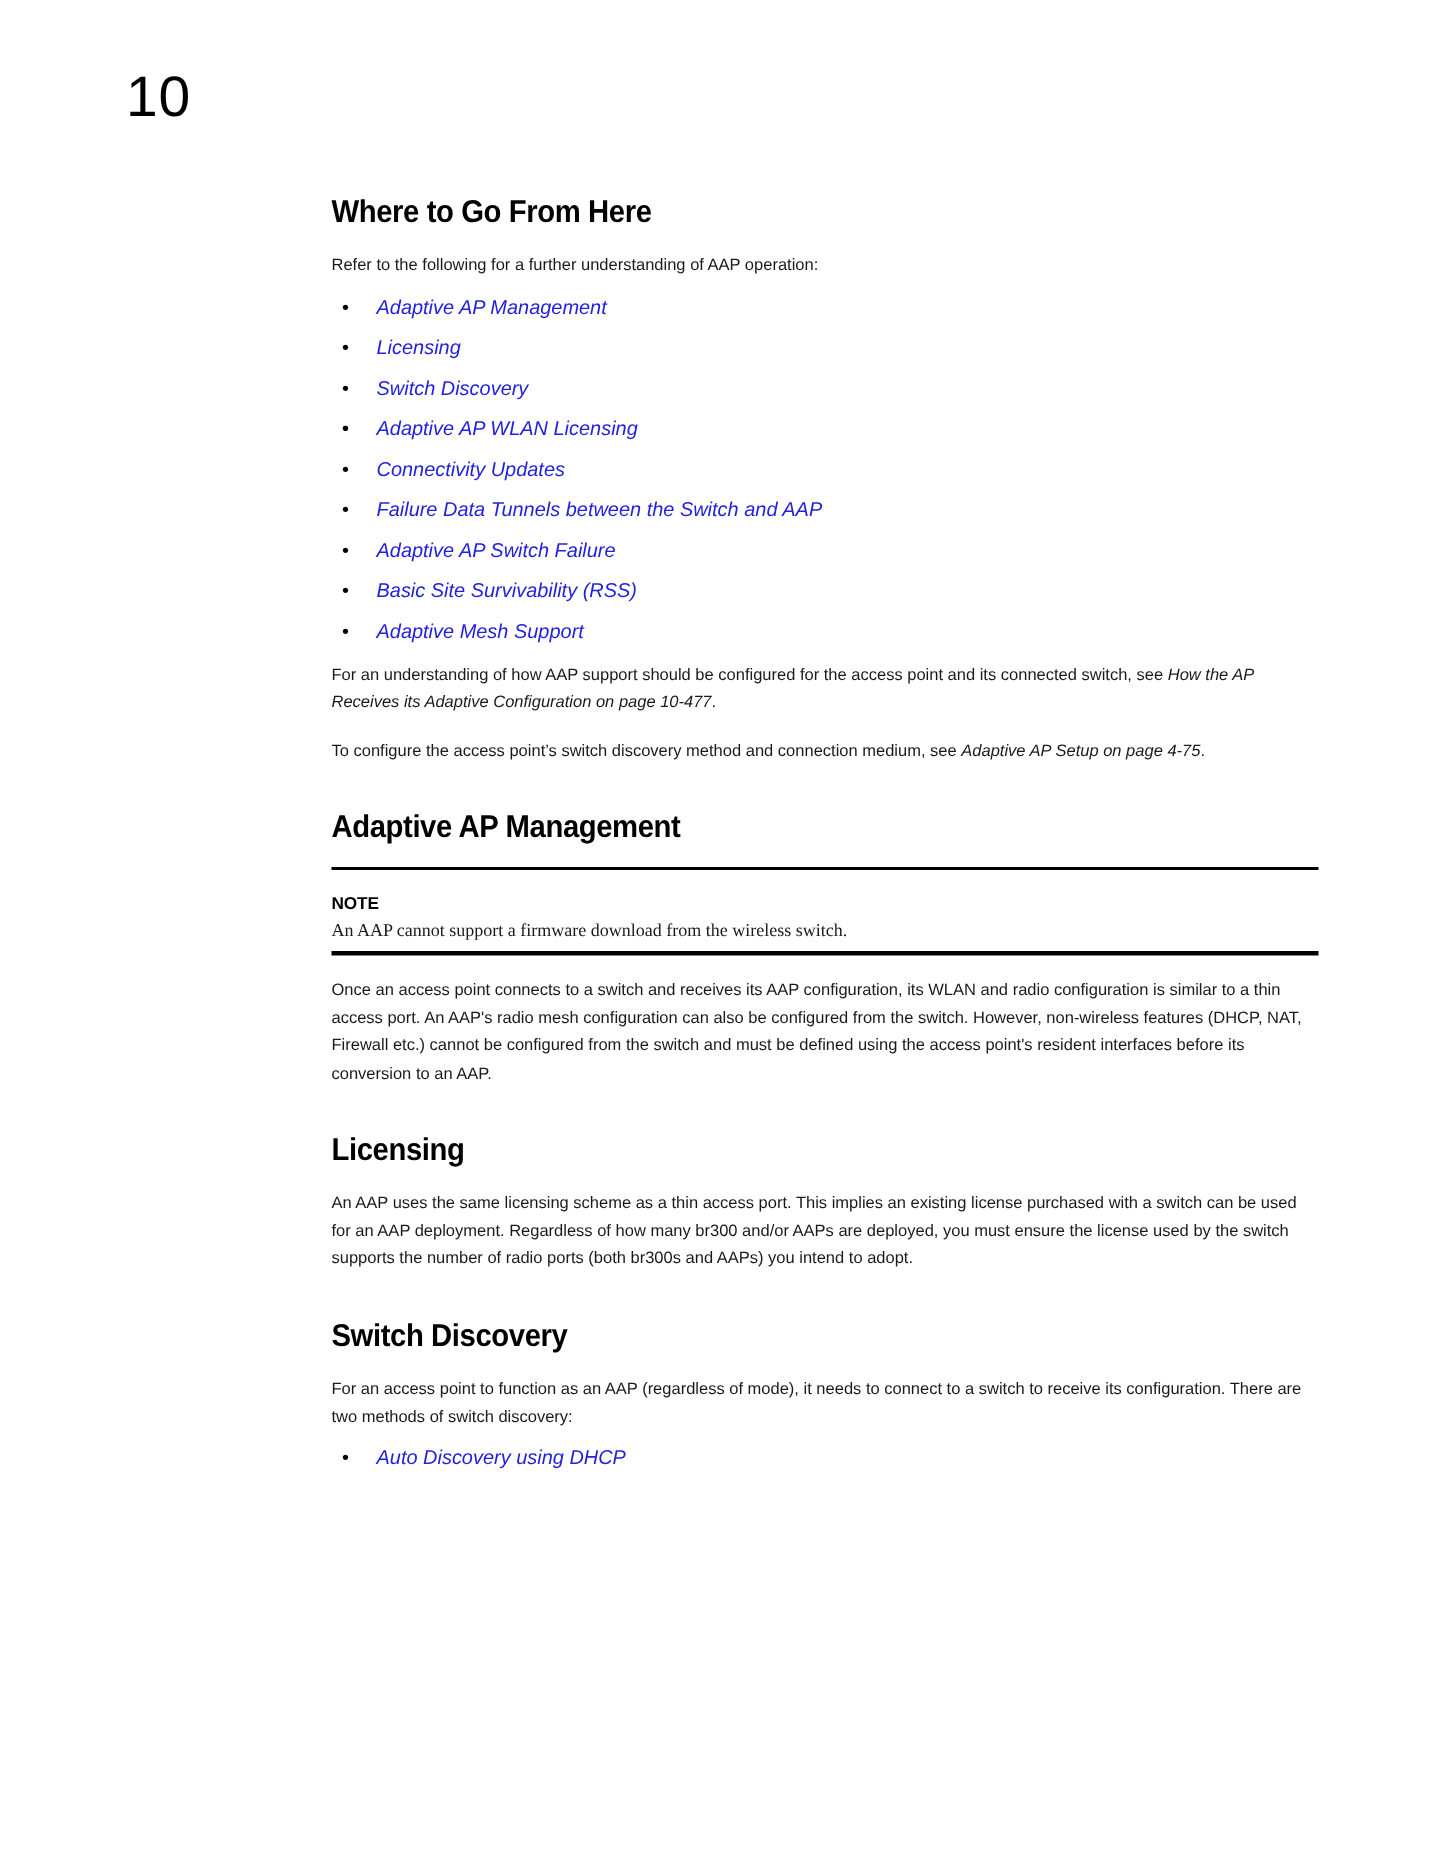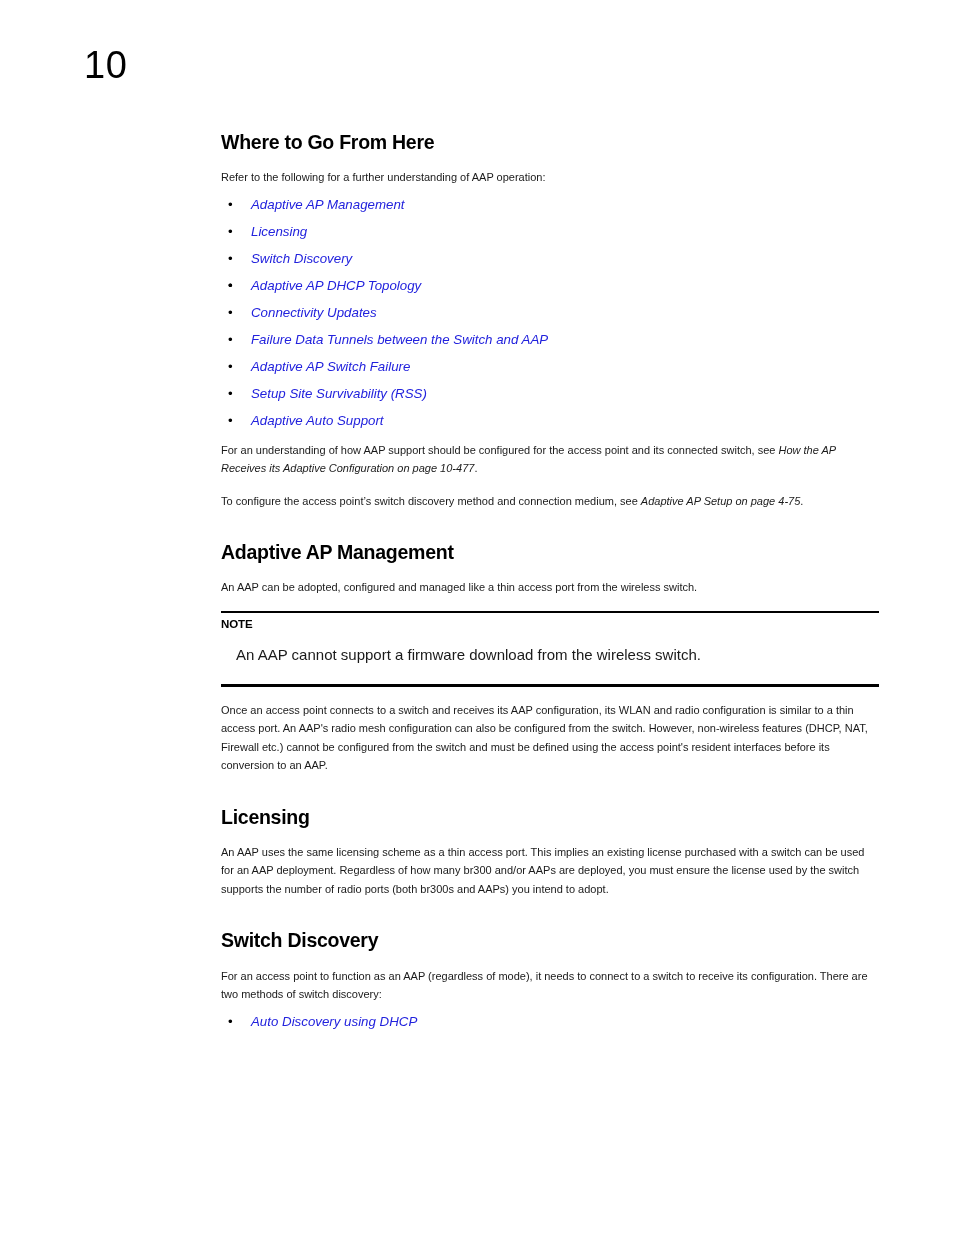--- a/index.html
+++ b/index.html
@@ -123,29 +123,29 @@
     margin: 14px 0 14px 0;
     border-top: 2px solid #000000;
     border-bottom: 3px solid #000000;
     padding: 4px 0 5px 0;
   }
   .note-label {
     font-family: "Liberation Sans", sans-serif;
     font-size: 11.5px;
     font-weight: bold;
     letter-spacing: -0.1px;
-    margin: 0 0 1px 0;
+    margin: 12px 0 1px 0;
     line-height: 14px;
     color: #000000;
   }
   .note-text {
-    font-family: Liberation Sans, sans-serif;
-    font-size: 15px;
+    font-family: Liberation Serif, serif;
+    font-size: 12px;
     line-height: 18px;
-    margin: 15px;
+    margin: 0;
     color: #1a1a1a;
   }
 </style>
 </head>
 <body>
 
 <div class="page">
 
   <div class="chapter-number">10</div>
 
@@ -166,56 +166,55 @@
       </li>
       <li>
         <span class="bullet-glyph">•</span>
         <a class="doc-link" href="#">Switch Discovery</a>
       </li>
       <li>
         <span class="bullet-glyph">•</span>
       </li>
       <li>
         <span class="bullet-glyph">•</span>
-        <a class="doc-link" href="#">Adaptive AP DHCP Topology</a>
+        <a class="doc-link" href="#">Adaptive AP WLAN Licensing</a>
       </li>
       <li>
         <span class="bullet-glyph">•</span>
         <a class="doc-link" href="#">Connectivity Updates</a>
       </li>
       <li>
         <span class="bullet-glyph">•</span>
         <a class="doc-link" href="#">Failure Data Tunnels between the Switch and AAP</a>
       </li>
       <li>
         <span class="bullet-glyph">•</span>
         <a class="doc-link" href="#">Adaptive AP Switch Failure</a>
       </li>
       <li>
         <span class="bullet-glyph">•</span>
-        <a class="doc-link" href="#">Setup Site Survivability (RSS)</a>
-      </li>
-      <li>
-        <span class="bullet-glyph">•</span>
-        <a class="doc-link" href="#">Adaptive Auto Support</a>
+        <a class="doc-link" href="#">Basic Site Survivability (RSS)</a>
+      </li>
+      <li>
+        <span class="bullet-glyph">•</span>
+        <a class="doc-link" href="#">Adaptive Mesh Support</a>
       </li>
     </ul>
 
     <p class="body-text">
       <span>For an understanding of how AAP support should be configured for the access point and its connected switch, see </span><span class="xref">How the AP Receives its Adaptive Configuration on page 10-477</span><span>.</span>
     </p>
 
 
     <p class="body-text">
       <span>To configure the access point’s switch discovery method and connection medium, see </span><span class="xref">Adaptive AP Setup on page 4-75</span><span>.</span>
     </p>
 
     <h2 class="section-heading">Adaptive AP Management</h2>
 
-    <p class="body-text tight">An AAP can be adopted, configured and managed like a thin access port from the wireless switch.</p>
 
     <div class="note-box">
       <div class="note-label">NOTE</div>
       <p class="note-text">An AAP cannot support a firmware download from the wireless switch.</p>
     </div>
 
     <p class="body-text">Once an access point connects to a switch and receives its AAP configuration, its WLAN and radio configuration is similar to a thin access port. An AAP's radio mesh configuration can also be configured from the switch. However, non-wireless features (DHCP, NAT, Firewall etc.) cannot be configured from the switch and must be defined using the access point's resident interfaces before its conversion to an AAP.</p>
 
     <h2 class="section-heading">Licensing</h2>
 

